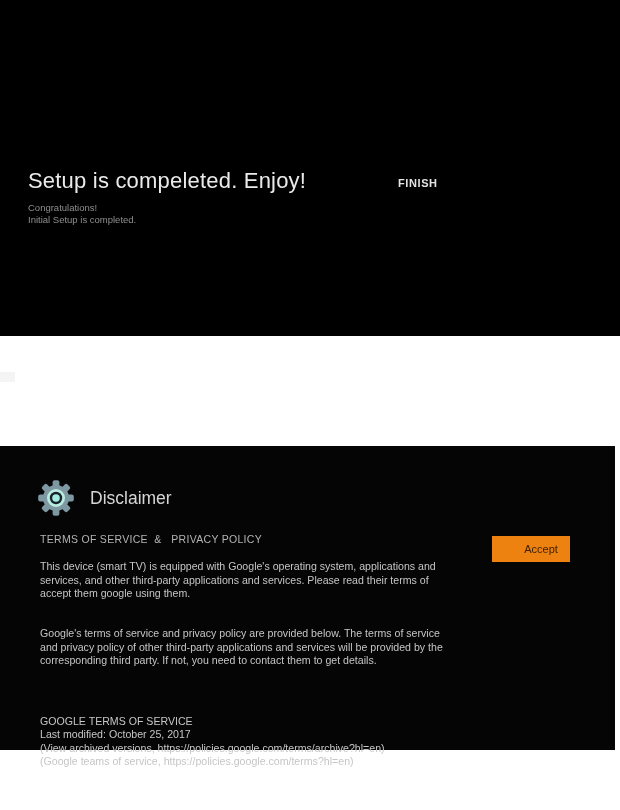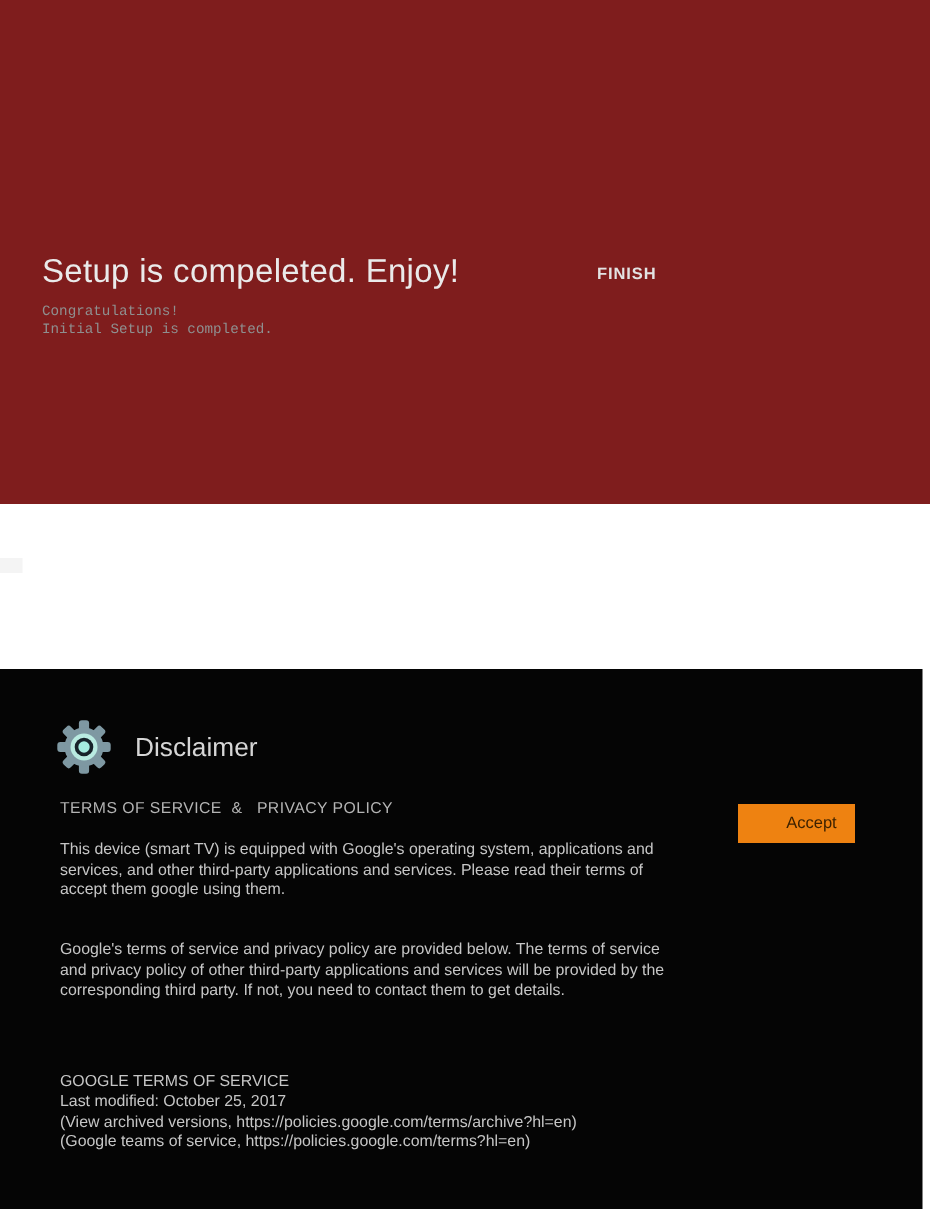--- a/index.html
+++ b/index.html
@@ -10,21 +10,21 @@
     width: 620px;
     height: 810px;
     background: #ffffff;
     overflow: hidden;
   }
   
   .setup-panel {
     position: absolute;
     left: 0; top: 0;
     width: 620px; height: 336px;
-    background: #7f1d1d;
+    background: #000000;
   }
   .setup-title {
     position: absolute;
     left: 28px; top: 168px;
     font-size: 22px;
     font-weight: 400;
     color: #eaeaea;
     letter-spacing: 0.2px;
   }
   .finish-btn {
@@ -39,34 +39,33 @@
     border: none;
     cursor: pointer;
     font-family: "Liberation Sans", sans-serif;
   }
   .setup-messages {
     position: absolute;
     left: 28px; top: 202px;
     font-size: 9.5px;
     line-height: 12px;
     color: #8f8f8f;
-    font-family: Liberation Mono, monospace;
   }
   
   .gap-artifact {
     position: absolute;
     left: 0; top: 372px;
     width: 15px; height: 10px;
     background: #f4f4f4;
   }
   
   .disclaimer-panel {
     position: absolute;
     left: 0; top: 446px;
-    width: 615px; height: 360px;
+    width: 615px; height: 304px;
     background: #050505;
   }
   .disclaimer-header { position: absolute; left: 37px; top: 30px; }
   .gear-wrap { position: absolute; left: 0; top: 0; }
   .disclaimer-title {
     position: absolute;
     left: 53px; top: 12px;
     font-size: 17.5px;
     font-weight: 400;
     color: #d6d6d6;

